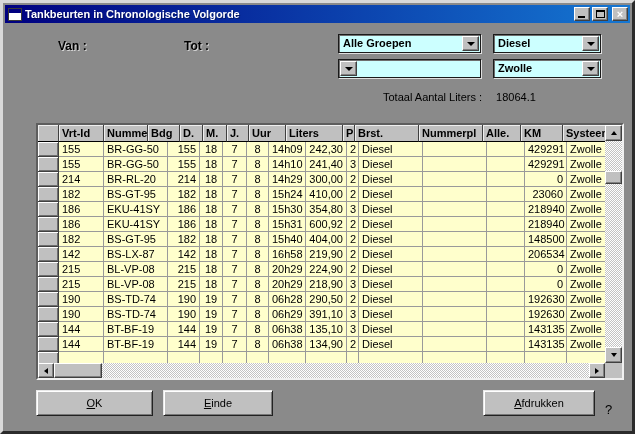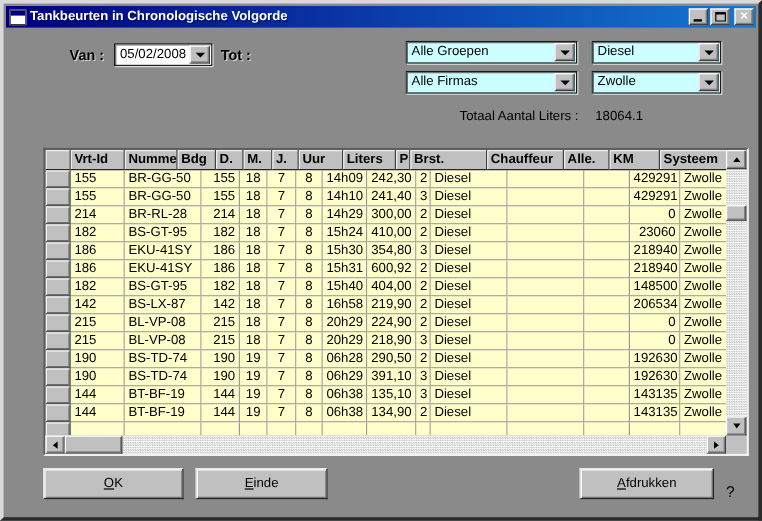--- a/index.html
+++ b/index.html
@@ -31,21 +31,21 @@
   .g-min  { position:absolute; left:3px; bottom:2px; width:7px; height:2px; background:#000; }
   .g-max  { position:absolute; left:3px; top:2px; width:9px; height:8px; border:1px solid #000; border-top-width:2px; }
   .g-close{ position:absolute; left:0; top:0; right:0; bottom:0; text-align:center;
     font-weight:bold; font-size:11px; line-height:12px; }
   
   .emboss-label { position:absolute; font-weight:bold; color:#000;
     text-shadow:1px 1px 0 #d4d4d4; font-size:12px; }
   .combo { position:absolute; background:#fff;
     border:1px solid #1a1a1a; box-shadow:1px 1px 0 #dfdfdf, inset 1px 1px 0 #6e6e6e;
     display:flex; align-items:stretch; }
-  .combo.cyan { background:var(--combo-bg,#ccffff); }
+  .combo.cyan { background:var(--combo-bg,#ccffff);font-weight:bold; }
   .combo-value { flex:1; padding:2px 0 0 4px; white-space:nowrap; overflow:hidden; }
   .combo-arrow { width:17px; background:#c0c0c0; margin:1px;
     border:1px solid; border-color:#fff #404040 #404040 #fff;
     box-shadow:inset -1px -1px 0 #808080;
     display:flex; align-items:center; justify-content:center; }
   .combo-arrow .tri { width:0; height:0; border:4px solid transparent; border-top:4px solid #000; margin-top:4px; }
   .totals { position:absolute; left:380px; top:88px; }
   .totals .val { margin-left:14px; }
   
   .grid { position:absolute; left:33px; top:120px; width:588px; height:257px;
@@ -110,42 +110,35 @@
       <span class="tb-btn">
           <span class="g-max"></span>
         </span>
       <span class="tb-btn close">
           <span class="g-close">×</span>
         </span>
     </span>
   </div>
 
   <span class="emboss-label" style="left:55px; top:36px;text-align:center;">Van :</span>
-  <div class="combo" style="left:92px; top:33px; width:82px; height:19px;">
-    <span class="combo-value">05/02/2008</span>
-    <span class="combo-arrow">
-        <span class="tri"></span>
-      </span>
-  </div>
   <span class="emboss-label" style="left:181px; top:36px;">Tot :</span>
 
   <div class="combo cyan" style="left:335px; top:31px; width:143px; height:19px;">
     <span class="combo-value">Alle Groepen</span>
     <span class="combo-arrow">
         <span class="tri"></span>
       </span>
   </div>
   <div class="combo cyan" style="left:490px; top:31px; width:108px; height:19px;">
     <span class="combo-value">Diesel</span>
     <span class="combo-arrow">
         <span class="tri"></span>
       </span>
   </div>
   <div class="combo cyan" style="left:335px; top:56px; width:143px; height:19px;">
-    <span class="combo-value">Alle Firmas</span>
     <span class="combo-arrow">
         <span class="tri"></span>
       </span>
   </div>
   <div class="combo cyan" style="left:490px; top:56px; width:108px; height:19px;">
     <span class="combo-value">Zwolle</span>
     <span class="combo-arrow">
         <span class="tri"></span>
       </span>
   </div>
@@ -159,24 +152,24 @@
       <div class="grid-table">
         <div class="grow header" id="grid-header">
             <div class="gcell sel" style="width: 21px;"></div>
             <div class="gcell al" style="width: 45px;">Vrt-Id</div>
             <div class="gcell al" style="width: 44px;">Nummerpl.</div>
             <div class="gcell al" style="width: 32px;">Bdg</div>
             <div class="gcell al" style="width: 23px;">D.</div>
             <div class="gcell al" style="width: 24px;">M.</div>
             <div class="gcell al" style="width: 22px;">J.</div>
             <div class="gcell al" style="width: 37px;">Uur</div>
-            <div class="gcell al" style="width: 44px;">Liters</div>
+            <div class="gcell al" style="width: 57px;">Liters</div>
             <div class="gcell al" style="width: 12px;">P</div>
             <div class="gcell al" style="width: 64px;">Brst.</div>
-            <div class="gcell al" style="width: 64px;">Chauffeur</div>
+            <div class="gcell al" style="width: 64px;">Nummerpl</div>
             <div class="gcell al" style="width: 38px;">Alle.</div>
             <div class="gcell al" style="width: 42px;">KM</div>
             <div class="gcell al" style="width: 70px;">Systeem</div>
           </div>
         <div id="grid-rows">
             <div class="grow">
               <div class="gcell sel" style="width: 21px;"></div>
               <div class="gcell al" style="width: 45px;">155</div>
               <div class="gcell al" style="width: 64px;">BR-GG-50</div>
               <div class="gcell ar" style="width: 32px;">155</div>
@@ -205,21 +198,21 @@
               <div class="gcell al" style="width: 12px;">3</div>
               <div class="gcell al" style="width: 64px;">Diesel</div>
               <div class="gcell al" style="width: 64px;"></div>
               <div class="gcell al" style="width: 38px;"></div>
               <div class="gcell ar" style="width: 42px;">429291</div>
               <div class="gcell al" style="width: 70px;">Zwolle</div>
             </div>
             <div class="grow">
               <div class="gcell sel" style="width: 21px;"></div>
               <div class="gcell al" style="width: 45px;">214</div>
-              <div class="gcell al" style="width: 64px;">BR-RL-28</div>
+              <div class="gcell al" style="width: 64px;">BR-RL-20</div>
               <div class="gcell ar" style="width: 32px;">214</div>
               <div class="gcell ac" style="width: 23px;">18</div>
               <div class="gcell ac" style="width: 24px;">7</div>
               <div class="gcell ac" style="width: 22px;">8</div>
               <div class="gcell al" style="width: 37px;">14h29</div>
               <div class="gcell ar" style="width: 41px;">300,00</div>
               <div class="gcell al" style="width: 12px;">2</div>
               <div class="gcell al" style="width: 64px;">Diesel</div>
               <div class="gcell al" style="width: 64px;"></div>
               <div class="gcell al" style="width: 38px;"></div>

